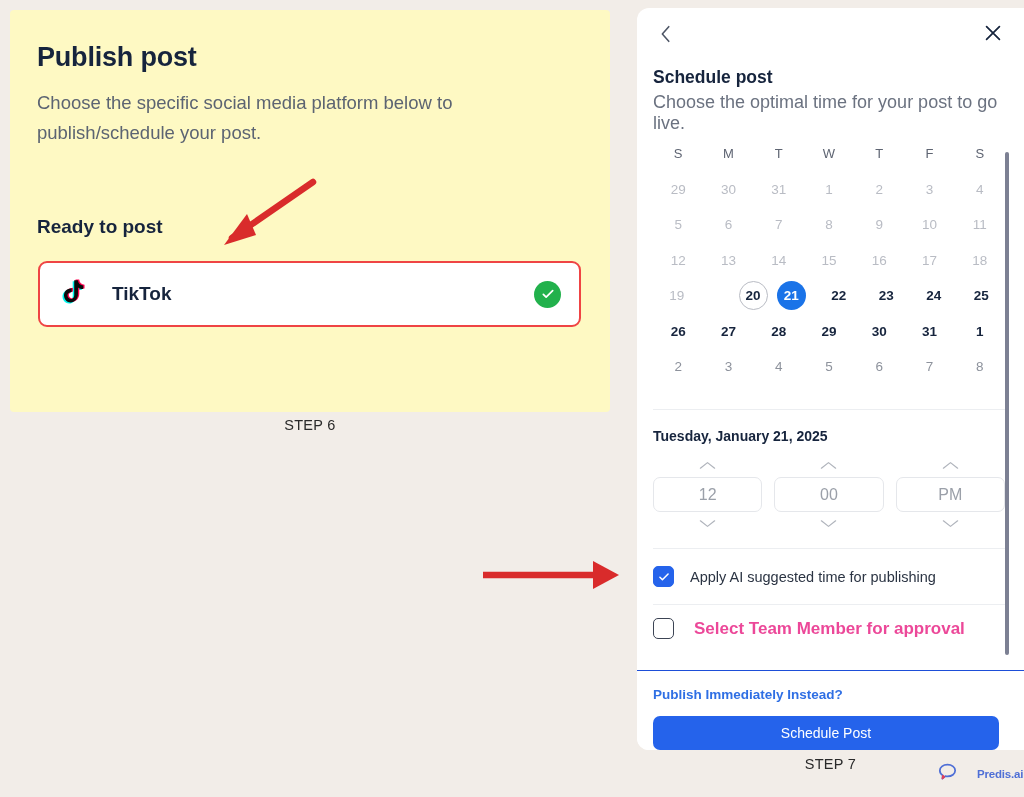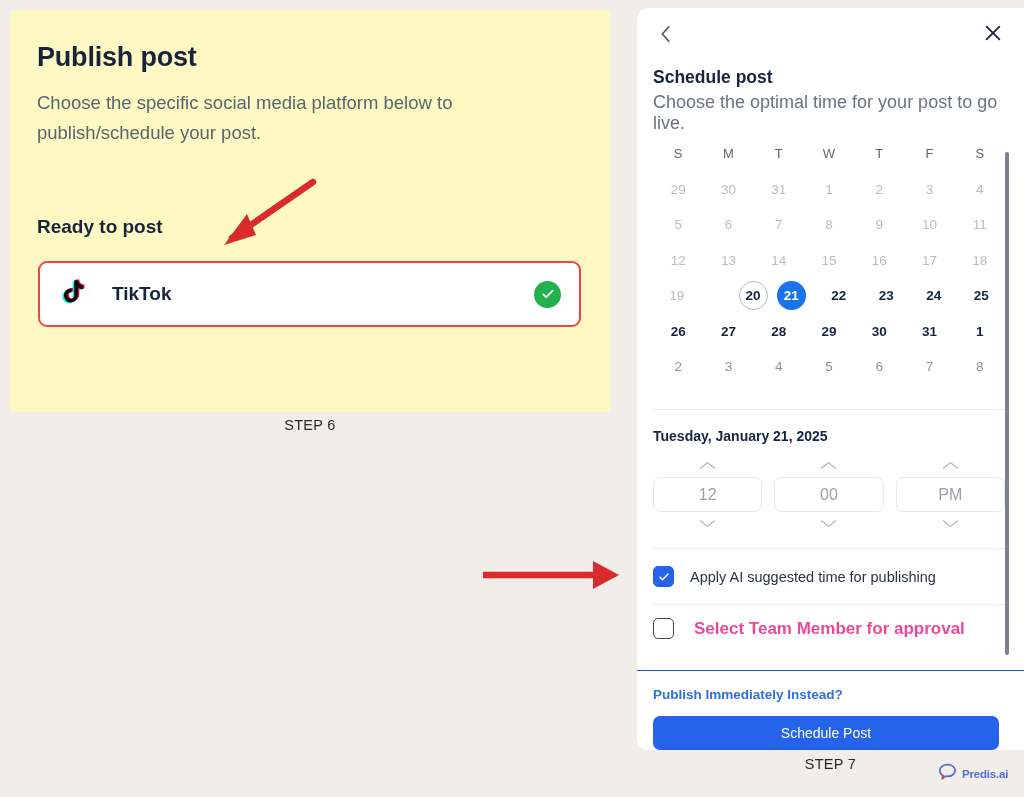--- a/index.html
+++ b/index.html
@@ -325,21 +325,21 @@
     letter-spacing: 0.3px;
   }
 
   
   .brand {
     position: absolute;
     left: 938px;
     top: 763px;
     display: flex;
     align-items: center;
-    gap: 5px;
+    gap: 20px;
   }
   .brand-text {
     font-size: 11.5px;
     font-weight: bold;
     color: #4f6fd6;
     letter-spacing: -0.2px;
   }
 
   
   .arrows { position: absolute; inset: 0; pointer-events: none; }

